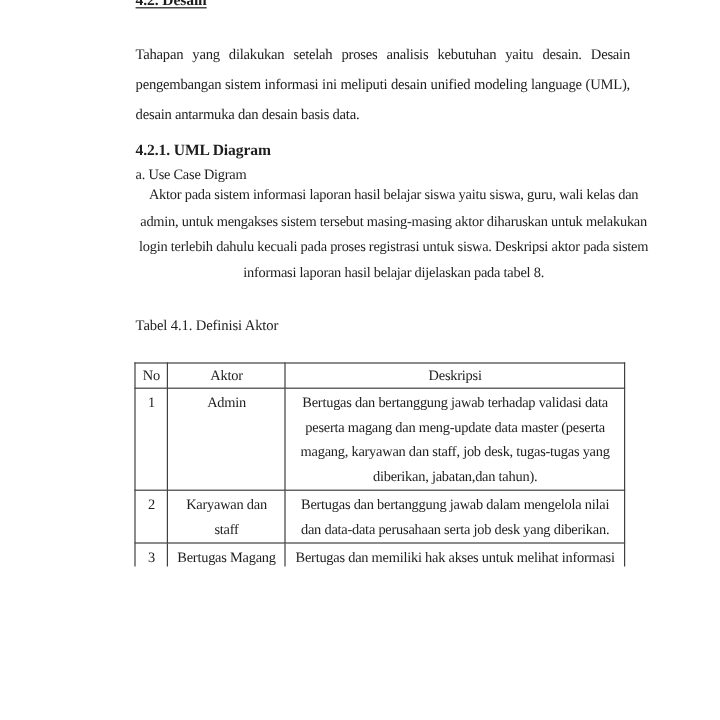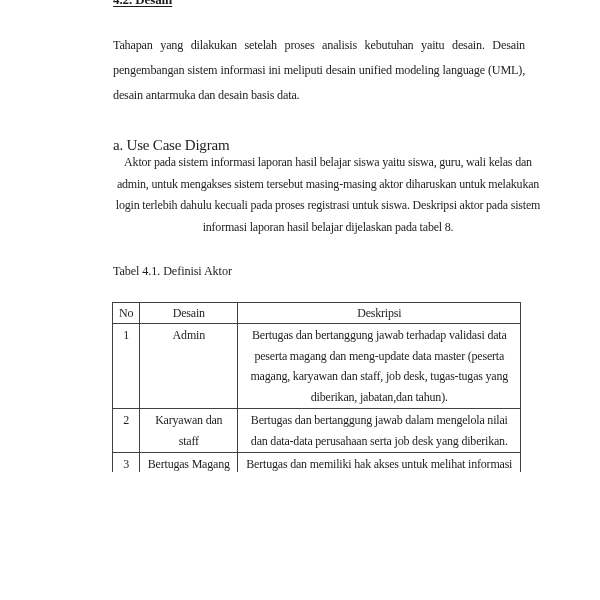--- a/index.html
+++ b/index.html
@@ -18,21 +18,21 @@
   .para1 {
     left:113px; top:33px; width:412px;
     font-size:12.2px; line-height:25px; letter-spacing:-0.2px;
     text-align:justify;
   }
   .heading-sub {
     left:113px; top:112px; font-size:13px; font-weight:bold;
     line-height:25px; letter-spacing:-0.1px; white-space:nowrap;
   }
   .use-case {
-    left:113px; top:133px; font-size:15px; line-height:25px;
+    left:113px; top:133px; font-size:12px; line-height:25px;
     letter-spacing:-0.2px; white-space:nowrap;
   }
   .para2 {
     left:113px; top:152px; width:430px;
     font-size:12px; line-height:21.5px; letter-spacing:-0.2px;
     text-align:center;
   }
   .caption {
     left:113px; top:259px; font-size:12.2px; line-height:25px;
     letter-spacing:-0.1px; white-space:nowrap;
@@ -64,37 +64,38 @@
 </style>
 </head>
 <body>
 
 <div class="page">
 
   <div class="abs heading-top">4.2. Desain</div>
 
   <div class="abs para1">Tahapan yang dilakukan setelah proses analisis kebutuhan yaitu desain. Desain pengembangan sistem informasi ini meliputi desain unified modeling language (UML), desain antarmuka dan desain basis data.</div>
 
+  <div class="abs heading-sub">4.2.1. UML Diagram</div>
 
   <div class="abs use-case">a. Use Case Digram</div>
 
   <div class="abs para2">Aktor pada sistem informasi laporan hasil belajar siswa yaitu siswa, guru, wali kelas dan admin, untuk mengakses sistem tersebut masing-masing aktor diharuskan untuk melakukan login terlebih dahulu kecuali pada proses registrasi untuk siswa. Deskripsi aktor pada sistem informasi laporan hasil belajar dijelaskan pada tabel 8.</div>
 
   <div class="abs caption">Tabel 4.1. Definisi Aktor</div>
 
   <table class="abs actor-table">
     <colgroup>
       <col class="col-no">
         <col class="col-aktor">
         <col class="col-desk">
     </colgroup>
     <thead>
       <tr>
         <th>No</th>
-        <th>Desain</th>
+        <th>Aktor</th>
         <th>Deskripsi</th>
       </tr>
     </thead>
     <tbody>
       <tr>
         <td class="cell-no">1</td>
         <td>Admin</td>
         <td class="cell-desc">Bertugas dan bertanggung jawab terhadap validasi data peserta magang dan meng-update data master (peserta magang, karyawan dan staff, job desk, tugas-tugas yang diberikan, jabatan,dan tahun).</td>
       </tr>
       <tr>

